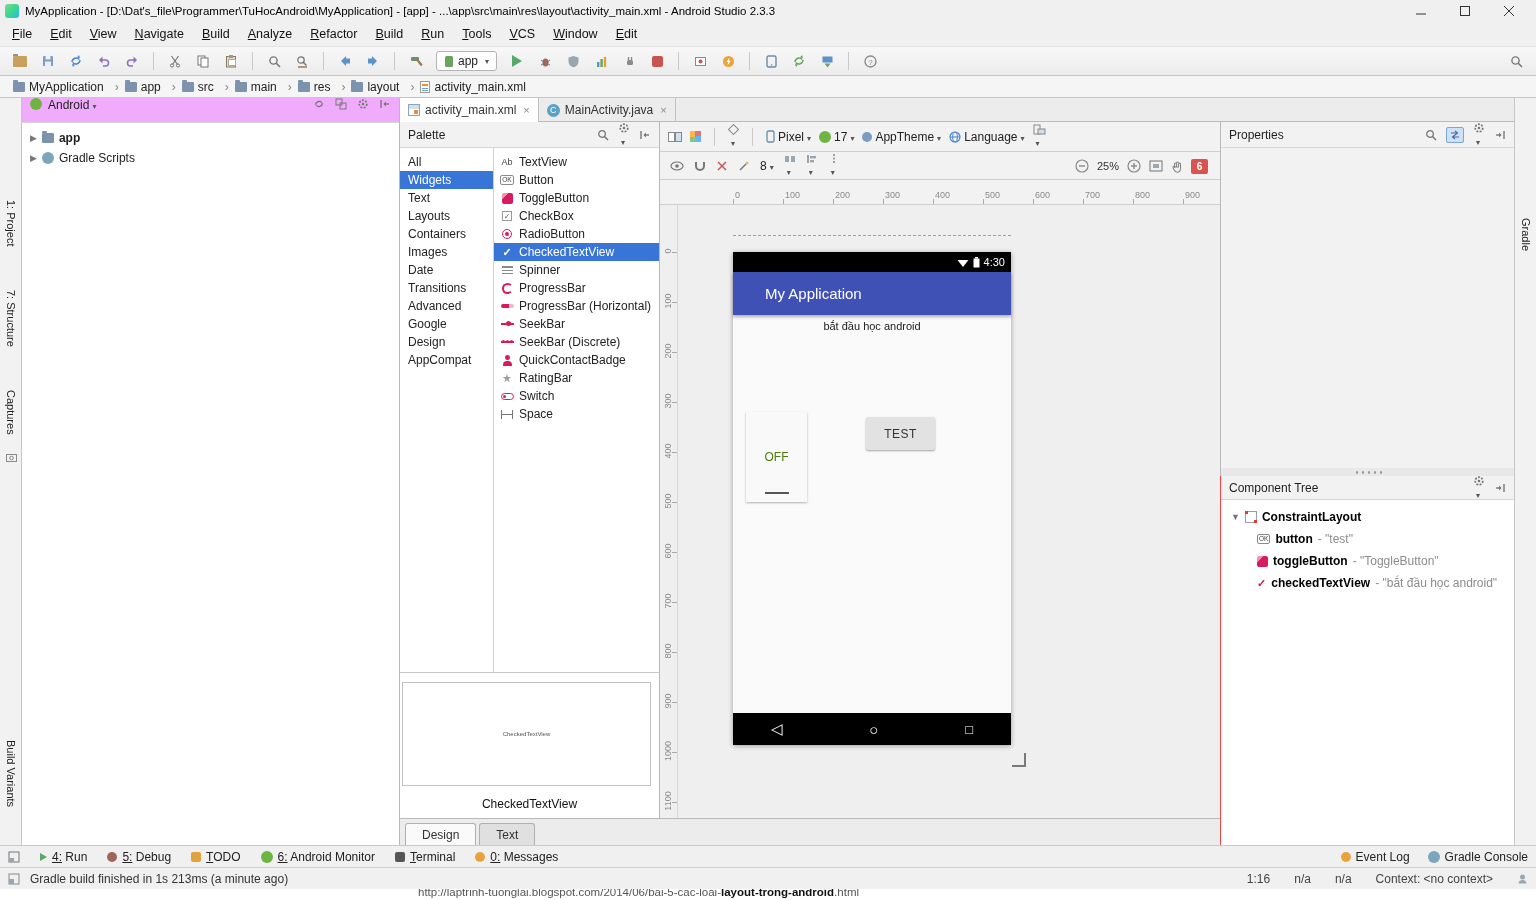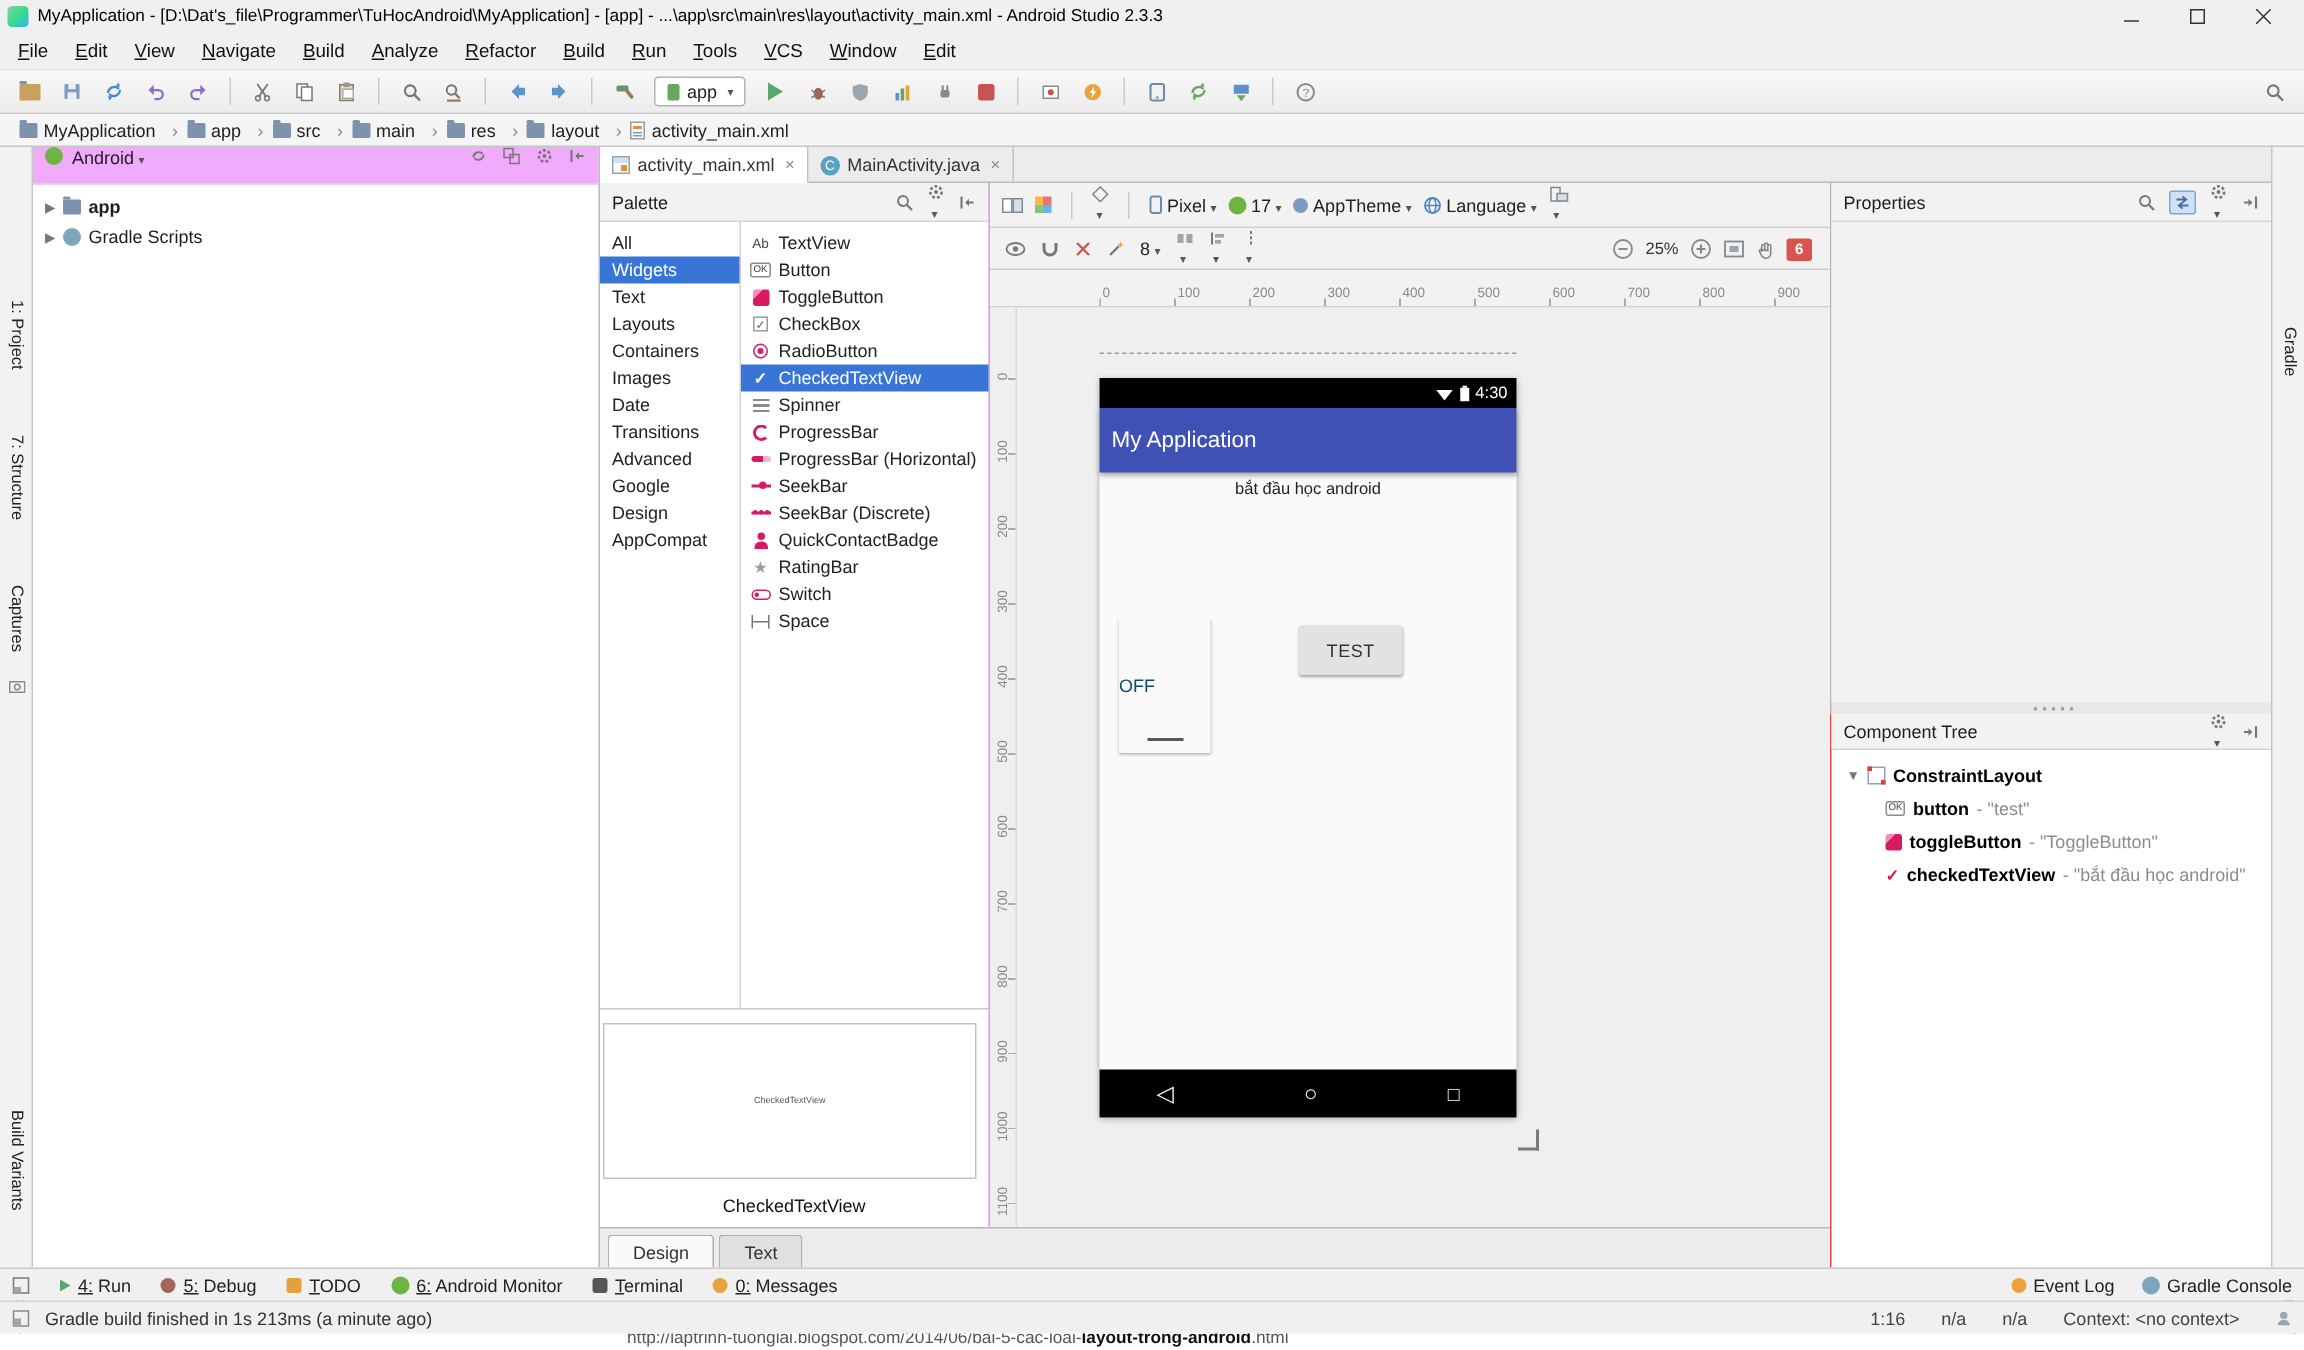--- a/index.html
+++ b/index.html
@@ -53,21 +53,21 @@
 
 .etabs{position:absolute;left:400px;top:98px;width:1114px;height:24px;background:#ececec;border-bottom:1px solid #b9b9b9;display:flex}
 .etab{height:24px;display:flex;align-items:center;gap:5px;padding:0 8px;border-right:1px solid #c2c2c2;color:#333}
 .etab.active{background:#fff}
 .tab-close{color:#888;font-size:11px;margin-left:2px}
 .ic-layout{width:12px;height:12px;border:1px solid #8fa3b5;background:linear-gradient(#cfe0ef 0 4px,#fff 4px);position:relative;flex:0 0 auto}
 .ic-layout::after{content:"";position:absolute;right:1px;bottom:1px;width:4px;height:4px;background:#e88f3b}
 .ic-class{width:13px;height:13px;border-radius:50%;background:#59a2c3;color:#fff;font-size:9px;display:flex;align-items:center;justify-content:center;flex:0 0 auto}
 
 
-.palette{position:absolute;left:400px;top:122px;width:260px;height:696px;background:#d946ef;border-right:1px solid #b9b9b9}
+.palette{position:absolute;left:400px;top:122px;width:260px;height:696px;background:#a3a3a3;border-right:1px solid #b9b9b9}
 .panel-head{height:26px;background:#f2f2f2;border-bottom:1px solid #d6d6d6;display:flex;align-items:center;padding:0 8px;gap:8px;color:#1e1e1e}
 .panel-head .right{margin-left:auto;display:flex;gap:9px;align-items:center}
 .pcats{position:absolute;left:0;top:26px;width:94px;bottom:146px;border-right:1px solid #d0d0d0;padding-top:5px;background:#fff}
 .pcat{height:18px;display:flex;align-items:center;padding-left:8px;font-size:12px;color:#222}
 .pcat.sel{background:#3875d6;color:#fff}
 .pwidgets{position:absolute;left:94px;top:26px;right:0;bottom:146px;padding-top:5px;background:#fff}
 .pw{height:18px;display:flex;align-items:center;gap:5px;padding-left:6px;font-size:12px;color:#222;white-space:nowrap}
 .pw.sel{background:#3875d6;color:#fff}
 .wic{width:14px;display:flex;align-items:center;justify-content:center;flex:0 0 auto;font-size:9px;color:#444}
 .okic{font-size:6.5px;border:1px solid #8a8a8a;border-radius:2px;padding:0 1px;color:#444;background:#fff;line-height:8px}
@@ -108,23 +108,23 @@
 .hr-ticks{position:absolute;left:73px;right:0;bottom:0;height:5px;background:repeating-linear-gradient(to right,#aaa 0 1px,transparent 1px 50px)}
 .canvas{position:absolute;left:0;top:83px;width:100%;height:613px;background:#efefef;overflow:hidden}
 .vruler{position:absolute;left:0;top:0;width:18px;height:100%;border-right:1px solid #d8d8d8;background:#efefef}
 .vr-ticks{position:absolute;top:47px;bottom:0;right:0;width:5px;background:repeating-linear-gradient(to bottom,#aaa 0 1px,transparent 1px 50px)}
 .vr-num{position:absolute;left:-10px;width:36px;text-align:center;font-size:9px;color:#8a8a8a;transform:rotate(-90deg)}
 .dash-top{position:absolute;left:73px;top:30px;width:278px;border-top:1px dashed #9aa0a6}
 .resize-corner{position:absolute;left:352px;top:548px;width:14px;height:14px;border-right:2px solid #7a7a7a;border-bottom:2px solid #7a7a7a}
 
 .device{position:absolute;left:73px;top:47px;width:278px;height:493px;background:#fafafa;box-shadow:0 1px 5px rgba(0,0,0,.35)}
 .d-status{height:20px;background:#000;display:flex;align-items:center;justify-content:flex-end;gap:4px;padding:0 6px;color:#fff;font-size:11px}
-.d-appbar{position:relative;z-index:2;height:43px;background:#3f51b5;display:flex;align-items:center;padding-left:8px;color:#fff;font-size:15px;box-shadow:0 2px 3px rgba(0,0,0,.3)}
+.d-appbar{position:relative;z-index:2;height:43px;background:#3f51b5;display:flex;align-items:center;padding-left:32px;color:#fff;font-size:15px;box-shadow:0 2px 3px rgba(0,0,0,.3)}
 .d-check{position:absolute;left:0;right:0;top:68px;text-align:center;font-size:11px;color:#222}
-.d-toggle{position:absolute;left:13px;top:160px;width:61px;height:90px;background:#f9f9f9;box-shadow:0 1px 2px rgba(0,0,0,.3);display:flex;align-items:center;font-size:12px;color:#0c4a6e}
+.d-toggle{position:absolute;left:13px;top:160px;width:61px;height:90px;background:#f9f9f9;box-shadow:0 1px 2px rgba(0,0,0,.3);display:flex;align-items:center;justify-content:center;font-size:12px;color:#4d7c0f}
 .d-toggle::after{content:"";position:absolute;left:50%;margin-left:-12px;bottom:8px;width:24px;height:2px;background:#58565a}
 .d-btn{position:absolute;left:133px;top:165px;width:69px;height:33px;background:#e2e2e2;box-shadow:0 1px 2px rgba(0,0,0,.35);border-radius:2px;display:flex;align-items:center;justify-content:center;font-size:12px;color:#333;letter-spacing:.4px}
 .d-nav{position:absolute;left:0;right:0;bottom:0;height:32px;background:#000;display:flex;align-items:center;justify-content:space-between;padding:0 38px;color:#fff}
 
 
 .props{position:absolute;left:1220px;top:122px;width:294px;height:346px;background:#f2f2f2;border-left:1px solid #b9b9b9}
 .props-body{position:absolute;left:0;top:26px;right:0;bottom:0;background:#f2f2f2}
 .blue-tog{width:18px;height:16px;background:#cfe0f7;border:1px solid #7ba7d7;border-radius:2px;display:flex;align-items:center;justify-content:center}
 .vsplit{position:absolute;left:1220px;top:468px;width:294px;height:8px;background:#e8e8e8;border-left:1px solid #b9b9b9;display:flex;align-items:center;justify-content:center}
 .grip{width:28px;height:3px;background-image:radial-gradient(circle,#9a9a9a 1px,transparent 1.4px);background-size:6px 3px;background-repeat:repeat-x}

